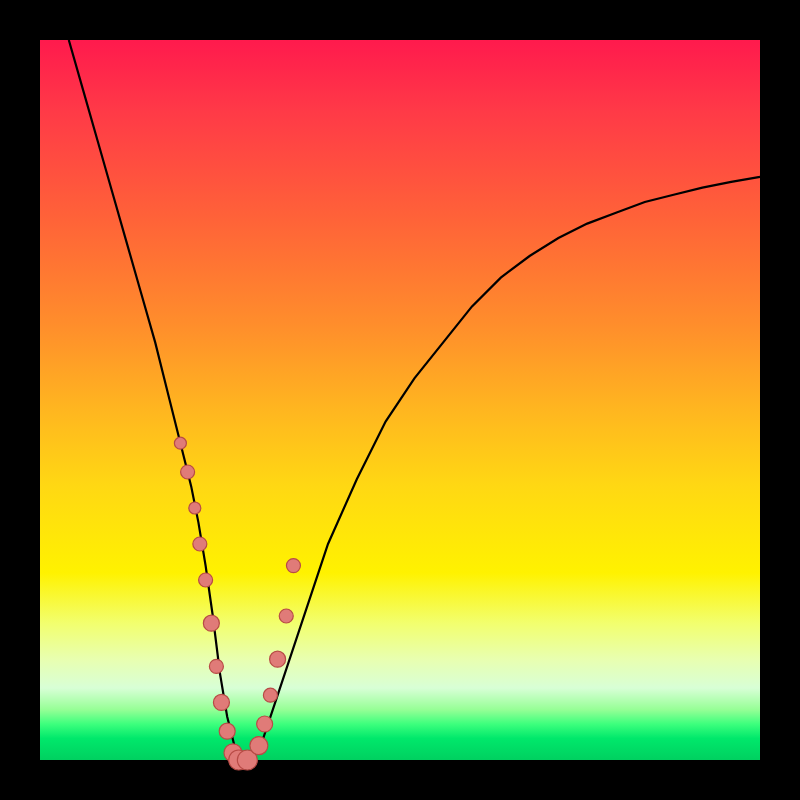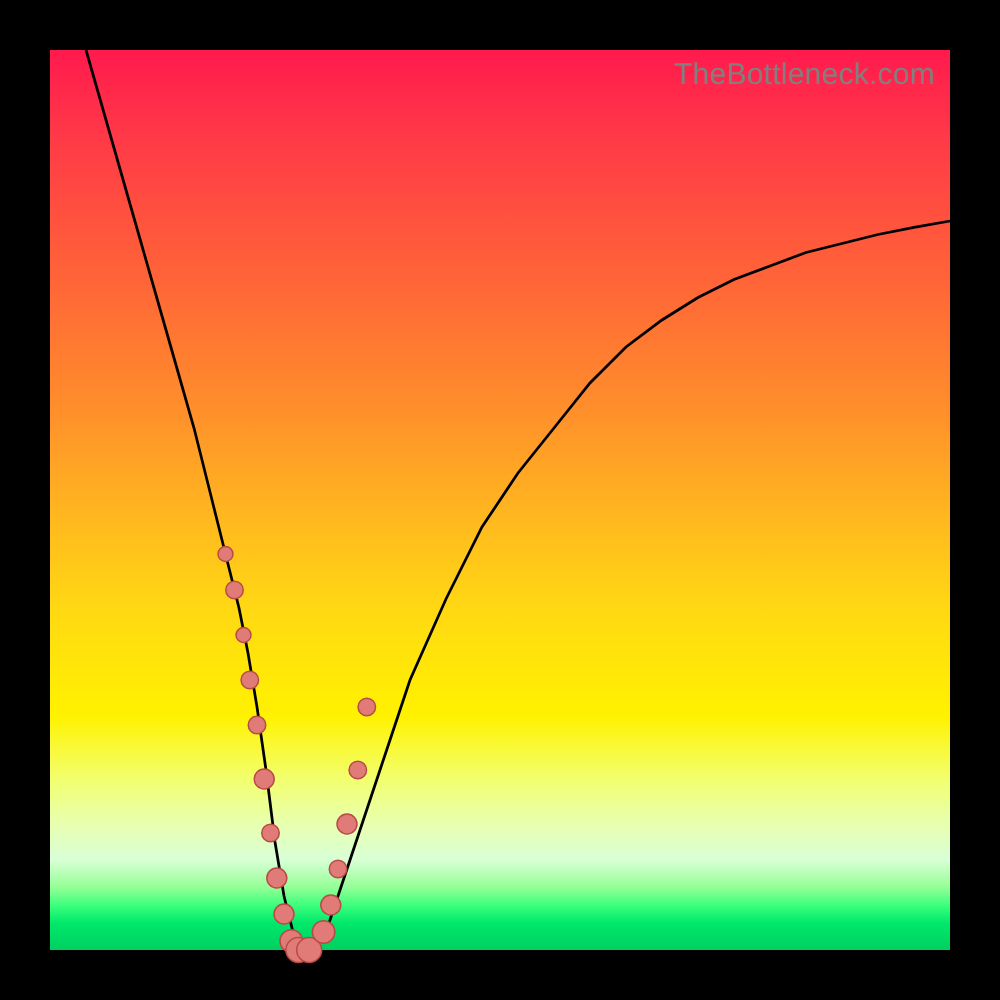--- a/index.html
+++ b/index.html
@@ -61,21 +61,20 @@
     width: 720px;
     height: 720px;
     overflow: visible;
   }
 </style>
 </head>
 <body>
 
 <div class="frame">
   <div class="plot">
-    <div class="watermark">TheBottleneck.com</div>
     <svg class="curve" viewBox="0 0 720 720" preserveAspectRatio="none">
       <path id="curve-path" fill="none" stroke="#000" stroke-width="2.2" d="M28.80 0.00 L43.20 50.40 L57.60 100.80 L72.00 151.20 L86.40 201.60 L100.80 252.00 L115.20 302.40 L129.60 360.00 L144.00 417.60 L151.20 446.40 L158.40 482.40 L165.60 525.60 L172.80 576.00 L180.00 633.60 L187.20 676.80 L194.40 705.60 L201.60 720.00 L208.80 720.00 L216.00 712.80 L223.20 698.40 L230.40 676.80 L244.80 633.60 L259.20 590.40 L273.60 547.20 L288.00 504.00 L316.80 439.20 L345.60 381.60 L374.40 338.40 L403.20 302.40 L432.00 266.40 L460.80 237.60 L489.60 216.00 L518.40 198.00 L547.20 183.60 L576.00 172.80 L604.80 162.00 L633.60 154.80 L662.40 147.60 L691.20 141.84 L720.00 136.80"></path>
       <g id="dots-group">
           <circle cx="140.40" cy="403.20" r="6" fill="#e07b78" stroke="#b84b46" stroke-width="1.2"></circle>
           <circle cx="147.60" cy="432.00" r="7" fill="#e07b78" stroke="#b84b46" stroke-width="1.2"></circle>
           <circle cx="154.80" cy="468.00" r="6" fill="#e07b78" stroke="#b84b46" stroke-width="1.2"></circle>
           <circle cx="159.84" cy="504.00" r="7" fill="#e07b78" stroke="#b84b46" stroke-width="1.2"></circle>
           <circle cx="165.60" cy="540.00" r="7" fill="#e07b78" stroke="#b84b46" stroke-width="1.2"></circle>
           <circle cx="171.36" cy="583.20" r="8" fill="#e07b78" stroke="#b84b46" stroke-width="1.2"></circle>
           <circle cx="176.40" cy="626.40" r="7" fill="#e07b78" stroke="#b84b46" stroke-width="1.2"></circle>

